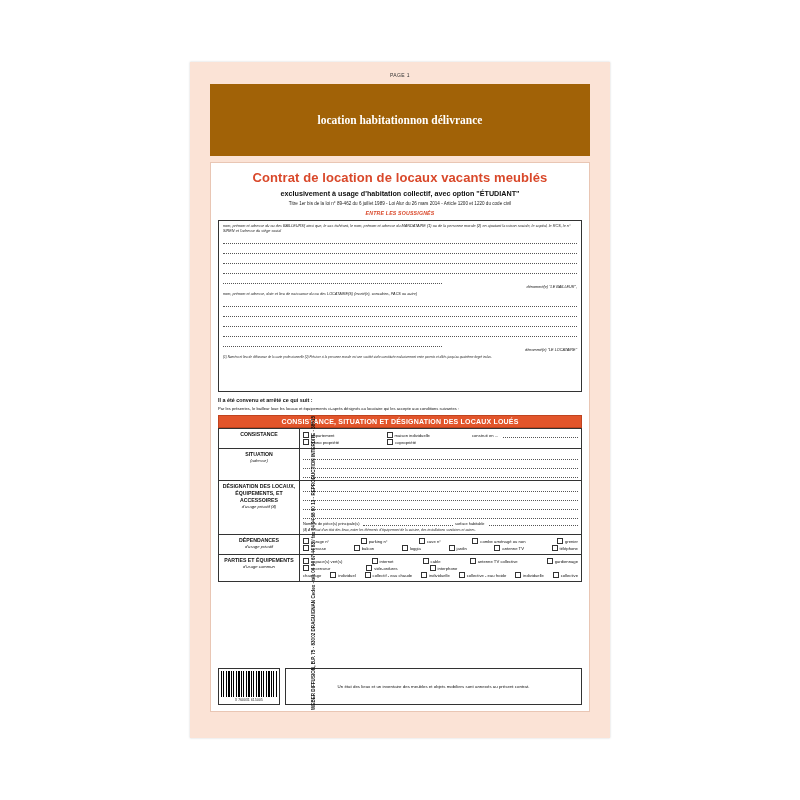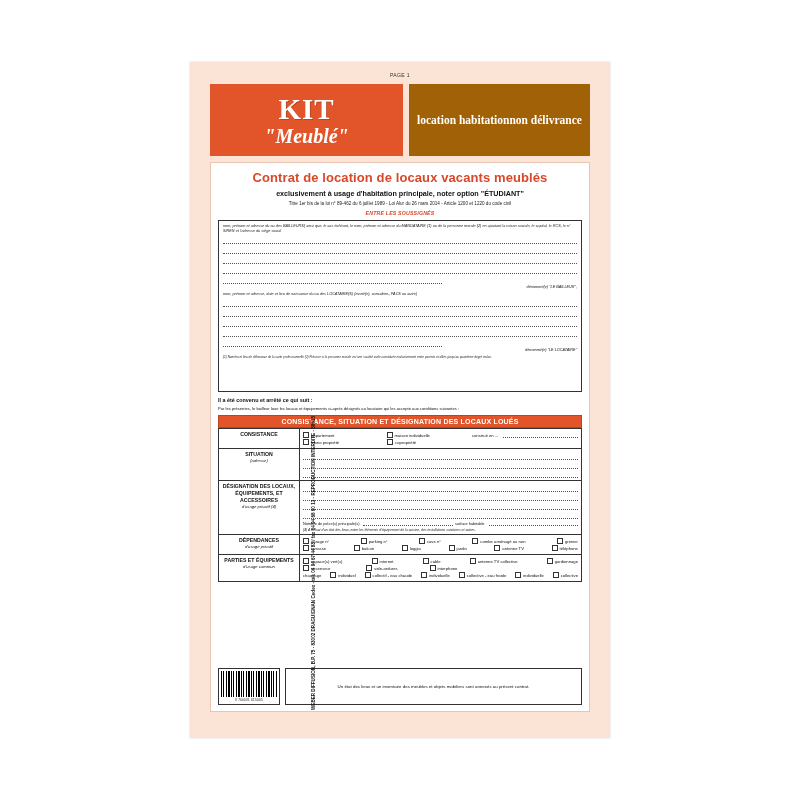--- a/index.html
+++ b/index.html
@@ -319,34 +319,30 @@
 </style>
 </head>
 <body>
 
 <div class="page-wrap">
   <div class="sheet">
 
     <div class="page-label">PAGE 1</div>
 
     <div class="header-band">
-      <div class="kit-box">
-        <div class="kit-title">KIT</div>
-        <div class="kit-sub">"Meublé"</div>
-      </div>
       <div class="usage-box">
         <div>location habitation</div>
         <div>non délivrance</div>
       </div>
     </div>
 
     <div class="body-panel">
 
       <div class="contract-title">Contrat de location de locaux vacants meublés</div>
-      <div class="contract-sub">exclusivement à usage d'habitation principale, noter option "ÉTUDIANT"</div>
+      <div class="contract-sub">exclusivement à usage d'habitation collectif, avec option "ÉTUDIANT"</div>
       <div class="contract-law">Titre 1er bis de la loi n° 89-462 du 6 juillet 1989 - Loi Alur du 26 mars 2014 - Article 1200 et 1220 du code civil</div>
       <div class="entre">ENTRE LES SOUSSIGNÉS</div>
 
       <div class="parties-box">
         <div class="tiny-italic">nom, prénom et adresse du ou des BAILLEURS( ainsi que, le cas échéant, le nom, prénom et adresse du MANDATAIRE (1) ou de la personne morale (2) en ajoutant la raison sociale, le capital, le RCS, le n° SIREN et l'adresse du siège social</div>
         <div class="dotline"></div>
         <div class="dotline"></div>
         <div class="dotline"></div>
         <div class="dotline"></div>
         <div class="dotline short"></div>

